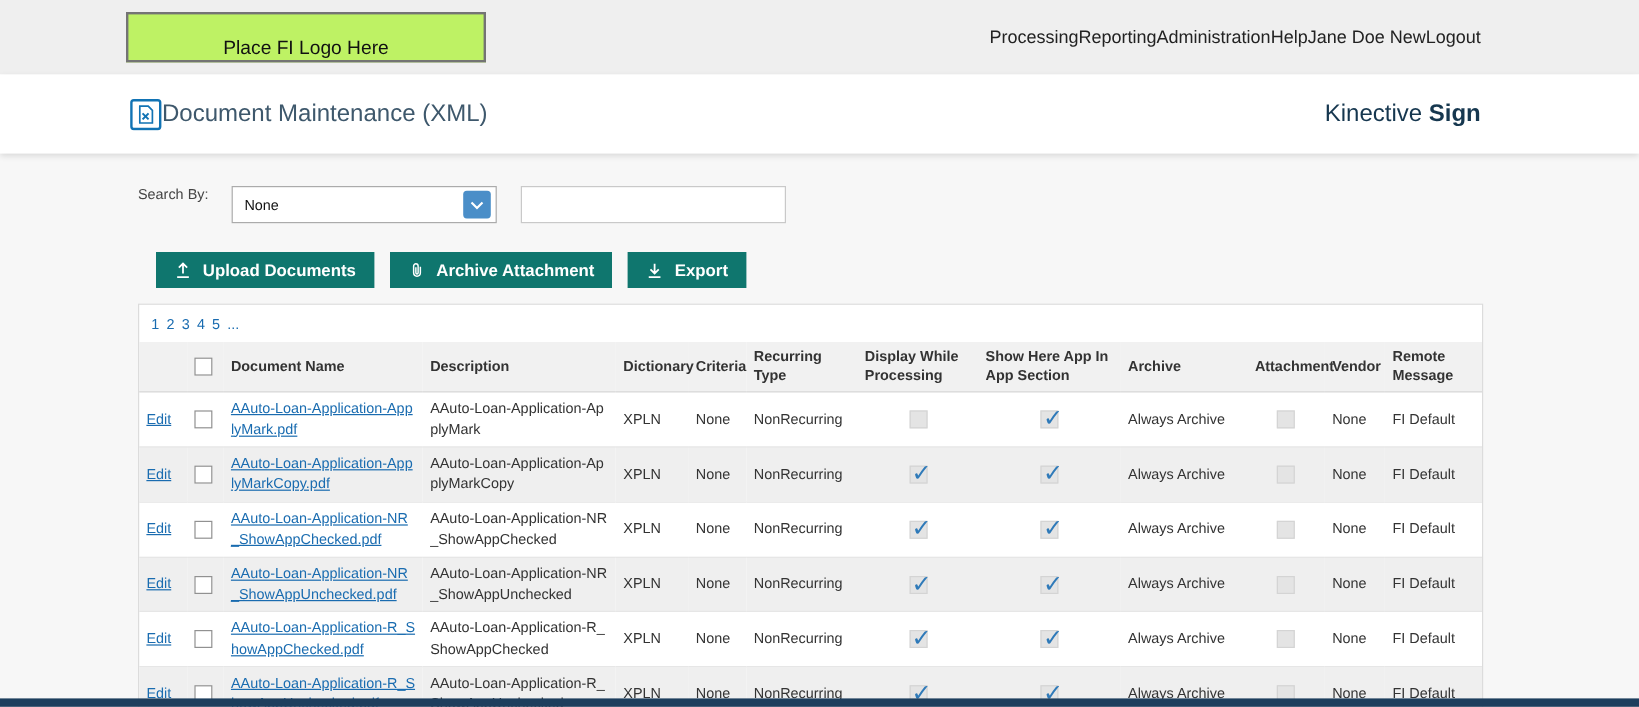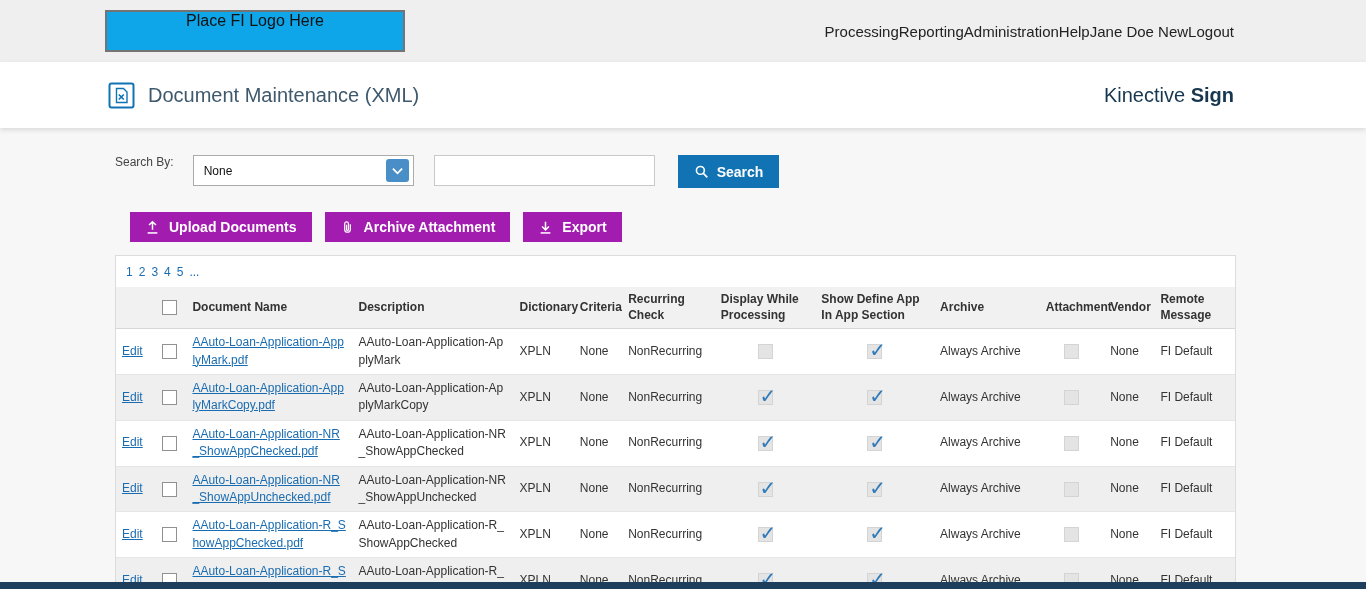--- a/index.html
+++ b/index.html
@@ -3,31 +3,31 @@
 <meta charset="utf-8">
 <style>
   * { margin:0; padding:0; box-sizing:border-box; }
   html,body { width:1366px; height:589px; overflow:hidden; background:#f7f7f7;
               font-family:"Liberation Sans", sans-serif; }
   a { cursor:pointer; }
 
   
   .topbar { height:62px; background:#efefef; display:flex; align-items:center;
             justify-content:space-between; padding:0 132px 0 105px; }
-  .logo-box { width:300px; height:42px; background:#0ea5e9; border:2px solid #747474;
-              display:flex; align-items:flex-start; justify-content:center;
+  .logo-box { width:300px; height:42px; background:#bef264; border:2px solid #747474;
+              display:flex; align-items:flex-end; justify-content:center;
               font-size:16px; color:#111; }
   .top-nav { display:flex; align-items:center; }
   .nav-link { color:#222; text-decoration:none; font-size:15px; white-space:nowrap; }
 
   
   .titlebar { height:66px; background:#fff; display:flex; align-items:center;
               justify-content:space-between; padding:0 132px 0 108px;
               box-shadow:0 2px 5px rgba(0,0,0,.12); position:relative; z-index:2; }
-  .title-left { display:flex; align-items:center; gap:13px; }
+  .title-left { display:flex; align-items:center; }
   .title-icon svg { width:27px; height:27px; display:block; }
   .page-title { font-size:20px; color:#3e586c; }
   .brand { font-size:20px; color:#16374f; }
   .brand .bold { font-weight:bold; }
 
   
   .content { padding-left:115px; }
 
   .search-row { margin-top:27px; margin-left:0; display:flex; }
   .search-label { font-size:12px; color:#444; margin-right:19px; }
@@ -40,21 +40,21 @@
   .dropdown-chevron svg { width:11px; height:8px; display:block; }
   .search-input { margin-left:20px; width:221px; height:31px; border:1px solid #c9c9c9;
                   background:#fff; padding:0 8px; font-size:12px; font-family:inherit; }
   .search-btn { margin-left:23px; height:33px; padding:0 16px; background:#1173b4;
                 color:#fff; border:none; font-size:14px; font-weight:bold;
                 display:flex; align-items:center; gap:8px; cursor:pointer;
                 font-family:inherit; }
   .search-btn svg { width:15px; height:15px; display:block; }
 
   .toolbar { margin-top:24px; margin-left:15px; display:flex; gap:13px; }
-  .action-btn { height:30px; background:#a21caf; color:#fff; border:none;
+  .action-btn { height:30px; background:#0f766e; color:#fff; border:none;
                 font-size:14px; font-weight:bold; padding:0 15px; display:flex;
                 align-items:center; gap:9px; cursor:pointer; font-family:inherit; }
   .btn-icon svg { width:15px; height:15px; display:block; }
 
   
   .table-wrap { margin-top:13px; width:1121px; background:#fff; border:1px solid #dcdcdc; }
   .pagination { display:flex; gap:6px; padding:9px 12px 8px 10px; font-size:12px; }
   .page-link { color:#1a6cb0; text-decoration:none; }
 
   table { width:100%; border-collapse:collapse; table-layout:fixed;
@@ -128,29 +128,20 @@
     <span class="search-label">Search By:</span>
     <div class="dropdown">
       <span class="dropdown-value">None</span>
       <span class="dropdown-chevron">
           <svg viewBox="0 0 12 8">
             <path d="M1 1.5 L6 6.5 L11 1.5" stroke="#fff" stroke-width="2" fill="none"></path>
           </svg>
         </span>
     </div>
     <input class="search-input" type="text" value="" style="">
-    <button class="search-btn">
-      <span>
-          <svg viewBox="0 0 16 16">
-            <circle cx="6.8" cy="6.8" r="4.2" stroke="#fff" stroke-width="1.7" fill="none"></circle>
-            <path d="M10 10 L14.2 14.2" stroke="#fff" stroke-width="1.7"></path>
-          </svg>
-        </span>
-      <span>Search</span>
-    </button>
   </div>
 
   <div class="toolbar">
       <button class="action-btn">
         <span class="btn-icon">
           <svg viewBox="0 0 16 16">
             <path d="M8 10.5 V1.8 M4.3 5.4 L8 1.8 L11.7 5.4" stroke="#fff" stroke-width="1.6" fill="none"></path>
             <path d="M2.8 13.8 H13.2" stroke="#fff" stroke-width="1.6"></path>
           </svg>
         </span>
@@ -188,23 +179,23 @@
       <thead>
         <tr>
           <th class="col-edit"></th>
           <th class="col-sel">
             <span class="cb sel"></span>
           </th>
           <th class="col-name">Document Name</th>
           <th class="col-desc">Description</th>
           <th class="col-dict">Dictionary</th>
           <th class="col-crit">Criteria</th>
-          <th class="col-rec">Recurring Check</th>
+          <th class="col-rec">Recurring Type</th>
           <th class="col-dwp">Display While Processing</th>
-          <th class="col-soa">Show Define App In App Section</th>
+          <th class="col-soa">Show Here App In App Section</th>
           <th class="col-arch">Archive</th>
           <th class="col-att">Attachment</th>
           <th class="col-vendor">Vendor</th>
           <th class="col-remote">Remote Message</th>
         </tr>
       </thead>
       <tbody>
           <tr>
     <td class="col-edit"><a class="link">Edit</a></td>
     <td class="col-sel"><span class="cb sel"></span></td>

